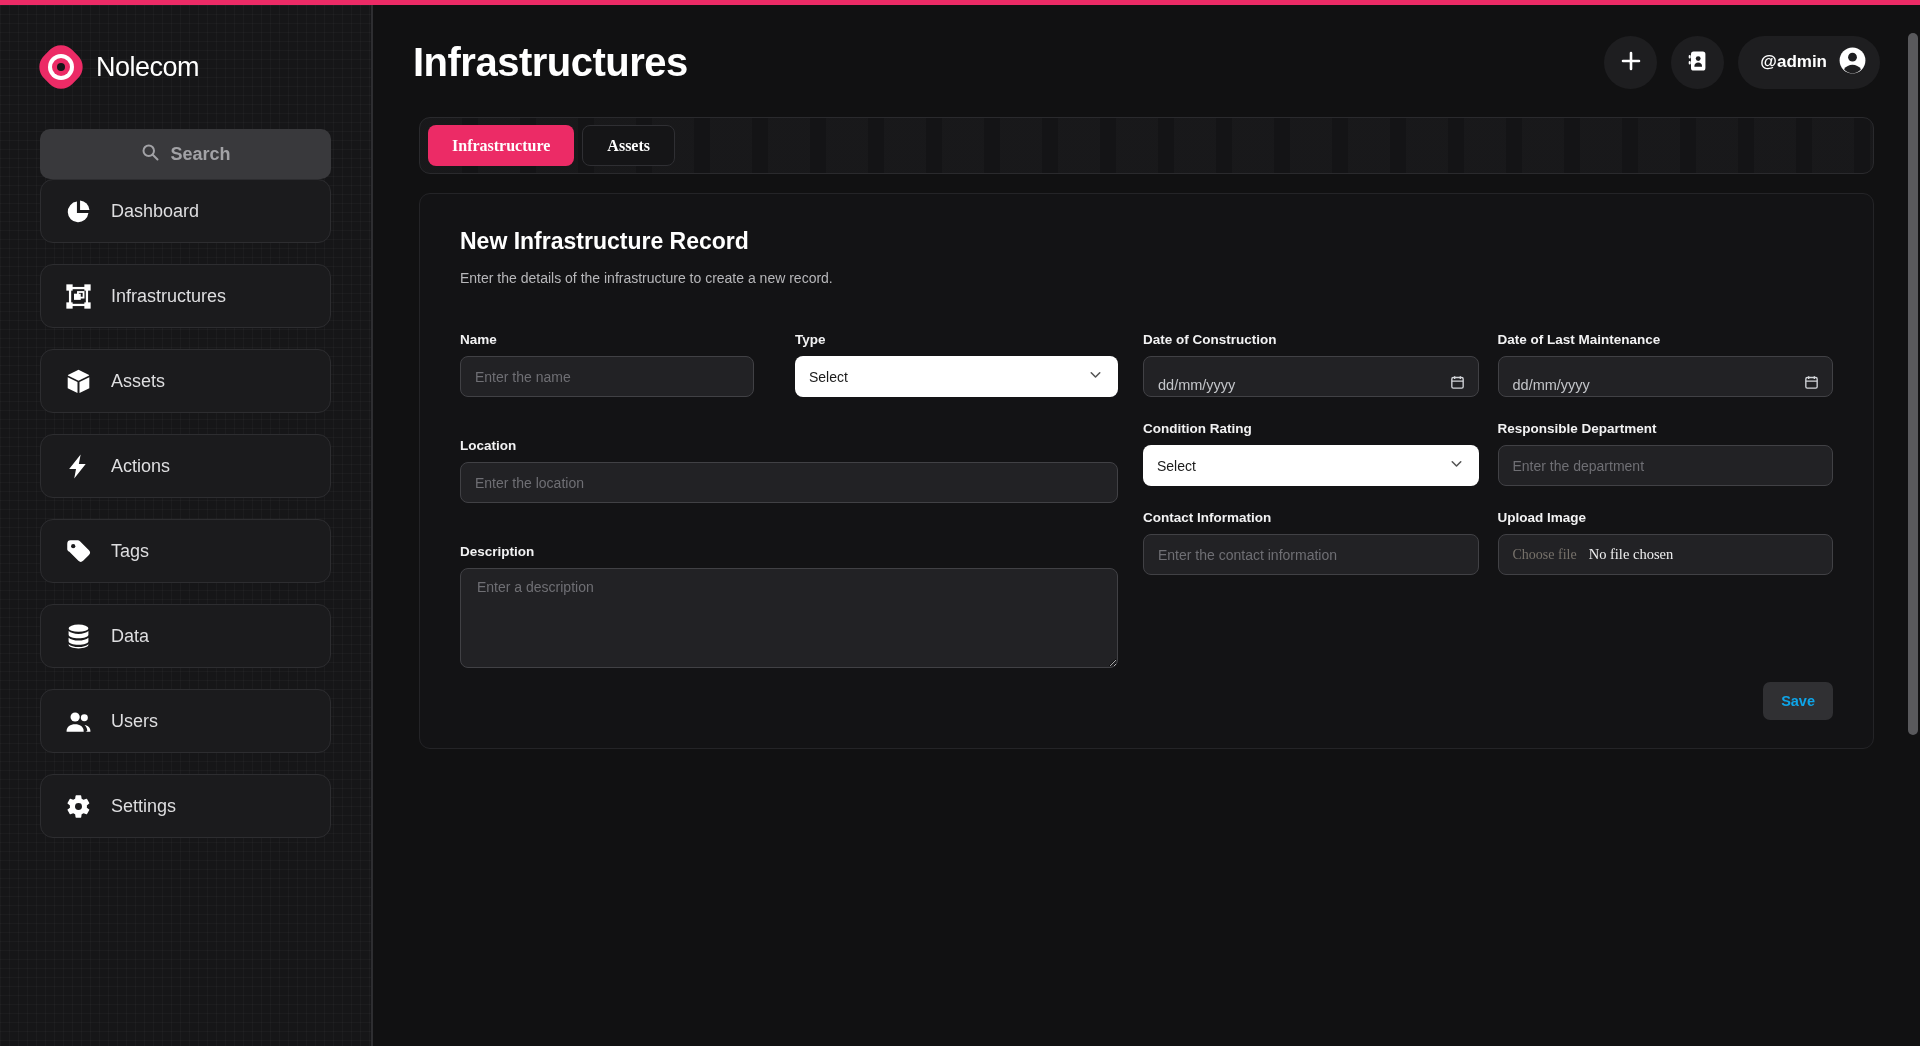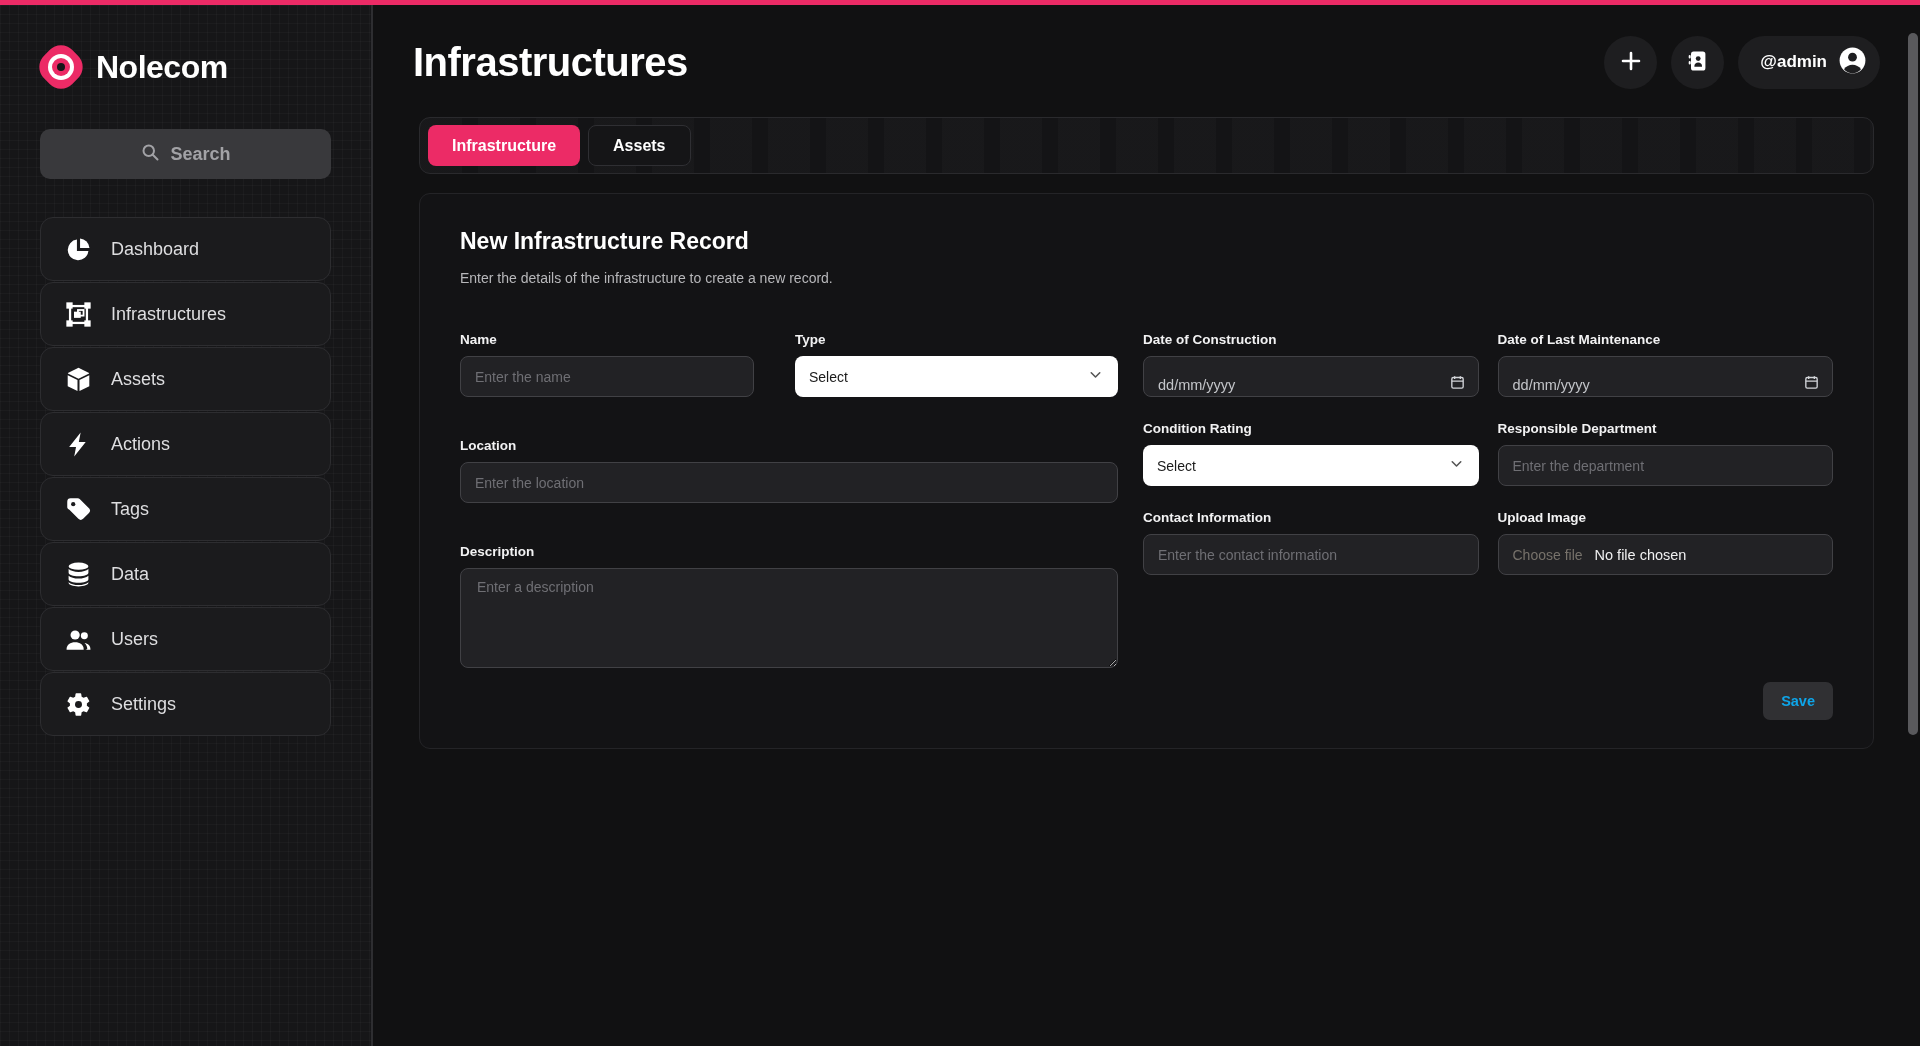--- a/index.html
+++ b/index.html
@@ -15,27 +15,27 @@
     background-image:
       linear-gradient(rgba(255,255,255,0.028) 1px, transparent 1px),
       linear-gradient(90deg, rgba(255,255,255,0.028) 1px, transparent 1px);
     background-size:9px 9px; padding:0 40px; }
   .brand { display:flex; align-items:center; gap:14px; margin-top:36px; height:52px; }
   .logo-mark { position:relative; width:42px; height:42px; flex:0 0 auto; }
   .lm-outer { position:absolute; inset:1px; background:#ec2b66; border-radius:40%; transform:rotate(45deg); }
   .lm-white { position:absolute; left:8px; top:8px; width:26px; height:26px; border-radius:50%; background:#fff; }
   .lm-pink  { position:absolute; left:12px; top:12px; width:18px; height:18px; border-radius:50%; background:#ec2b66; }
   .lm-hole  { position:absolute; left:17px; top:17px; width:8px; height:8px; border-radius:50%; background:#161618; }
-  .brand-name { font-size:32px; font-weight:700; letter-spacing:-0.5px; color:#fff; }
+  .brand-name { font-size:27px; font-weight:400; letter-spacing:-0.5px; color:#fff; }
 
   .search-box { margin-top:36px; height:50px; width:100%; background:#39393c; border-radius:10px;
     display:flex; align-items:center; justify-content:center; gap:10px; cursor:pointer; }
   .search-box .s-label { color:#a2a2a6; font-size:18px; font-weight:600; }
 
-  .nav { margin-top:38px; display:flex; flex-direction:column; gap:1px; }
+  .nav { display:flex; flex-direction:column; gap:21px; }
   .nav-item { height:64px; background:#1b1b1d; border:1px solid #2d2d30; border-radius:13px;
     display:flex; align-items:center; gap:19px; padding:0 24px; cursor:pointer; }
   .nav-item .icon { width:27px; height:27px; display:flex; align-items:center; justify-content:center; }
   .nav-item .icon svg { width:100%; height:100%; }
   .nav-label { font-size:18px; color:#dedee0; font-weight:500; }
 
   
   .main { flex:1; position:relative; background:#111112; padding:26px 40px 0 40px; }
 
   .main-header { display:flex; align-items:center; justify-content:space-between; height:62px; }
@@ -44,21 +44,21 @@
   .icon-btn { width:53px; height:53px; border-radius:50%; background:#1e1e20; border:none;
     display:flex; align-items:center; justify-content:center; cursor:pointer; }
   .icon-btn svg { width:24px; height:24px; }
   .account-pill { height:53px; border-radius:27px; background:#1e1e20; display:flex; align-items:center;
     gap:10px; padding:0 12px 0 22px; cursor:pointer; }
   .account-pill .acct-label { font-size:17px; font-weight:700; color:#fff; }
   .account-pill svg { width:31px; height:31px; }
 
   .tabbar { margin:24px 6px 0 6px; height:57px; background:#141416; border:1px solid #2a2a2d; border-radius:11px;
     display:flex; align-items:center; padding:0 8px; gap:8px;
-    background-image:repeating-linear-gradient(90deg, rgba(255,255,255,0.018) 0 42px, rgba(255,255,255,0) 42px 58px); }
+    background-image:repeating-linear-gradient(90deg, rgba(255,255,255,0.018) 0 42px, rgba(255,255,255,0) 42px 58px);font-family:Liberation Serif, serif; }
   .tab { height:41px; border-radius:8px; display:flex; align-items:center; padding:0 24px;
     font-size:16px; font-weight:700; cursor:pointer; }
   .tab.active { background:#ec2b66; color:#fff; }
   .tab.inactive { background:#151517; border:1px solid #2f2f33; color:#fff; }
 
   .card { margin:19px 6px 0 6px; background:#131315; border:1px solid #242427; border-radius:11px;
     padding:34px 40px 28px 40px; }
   .card-title { font-size:23px; font-weight:700; }
   .card-subtitle { margin-top:15px; font-size:14px; color:#b7b7ba; }
 
@@ -81,21 +81,21 @@
     justify-content:space-between; padding:0 14px; cursor:pointer; }
   .select-white .sel-text { color:#1a1a1a; font-size:14px; }
   .select-white svg { width:17px; height:17px; }
 
   .date-input { height:41px; background:#222225; border:1px solid #414145; border-radius:8px;
     display:flex; align-items:center; justify-content:space-between; padding:16px 12px 0 14px; cursor:text; }
   .date-input .date-text { color:#c3c5c9; font-size:14.5px; }
   .date-input svg { width:17px; height:17px; }
 
   .file-input { height:41px; background:#222225; border:1px solid #414145; border-radius:8px;
-    display:flex; align-items:center; gap:12px; padding:0 14px; cursor:pointer; }
+    display:flex; align-items:center; gap:12px; padding:0 14px; cursor:pointer;font-family:Liberation Serif, serif; }
   .file-input .choose { color:#77726b; font-size:14px; }
   .file-input .status { color:#f0f0f1; font-size:14.5px; font-weight:500; }
 
   .save-row { display:flex; justify-content:flex-end; margin-top:14px; }
   .save-btn { background:#303033; color:#0ea5e9; border:none; border-radius:7px; height:38px; padding:0 18px;
     font-size:14.5px; font-weight:600; cursor:pointer; font-family:"Liberation Sans","DejaVu Sans",sans-serif; }
 
   .scroll-thumb { position:absolute; right:2px; top:28px; width:10px; height:702px;
     background:#59595c; border-radius:6px; }
 </style>

